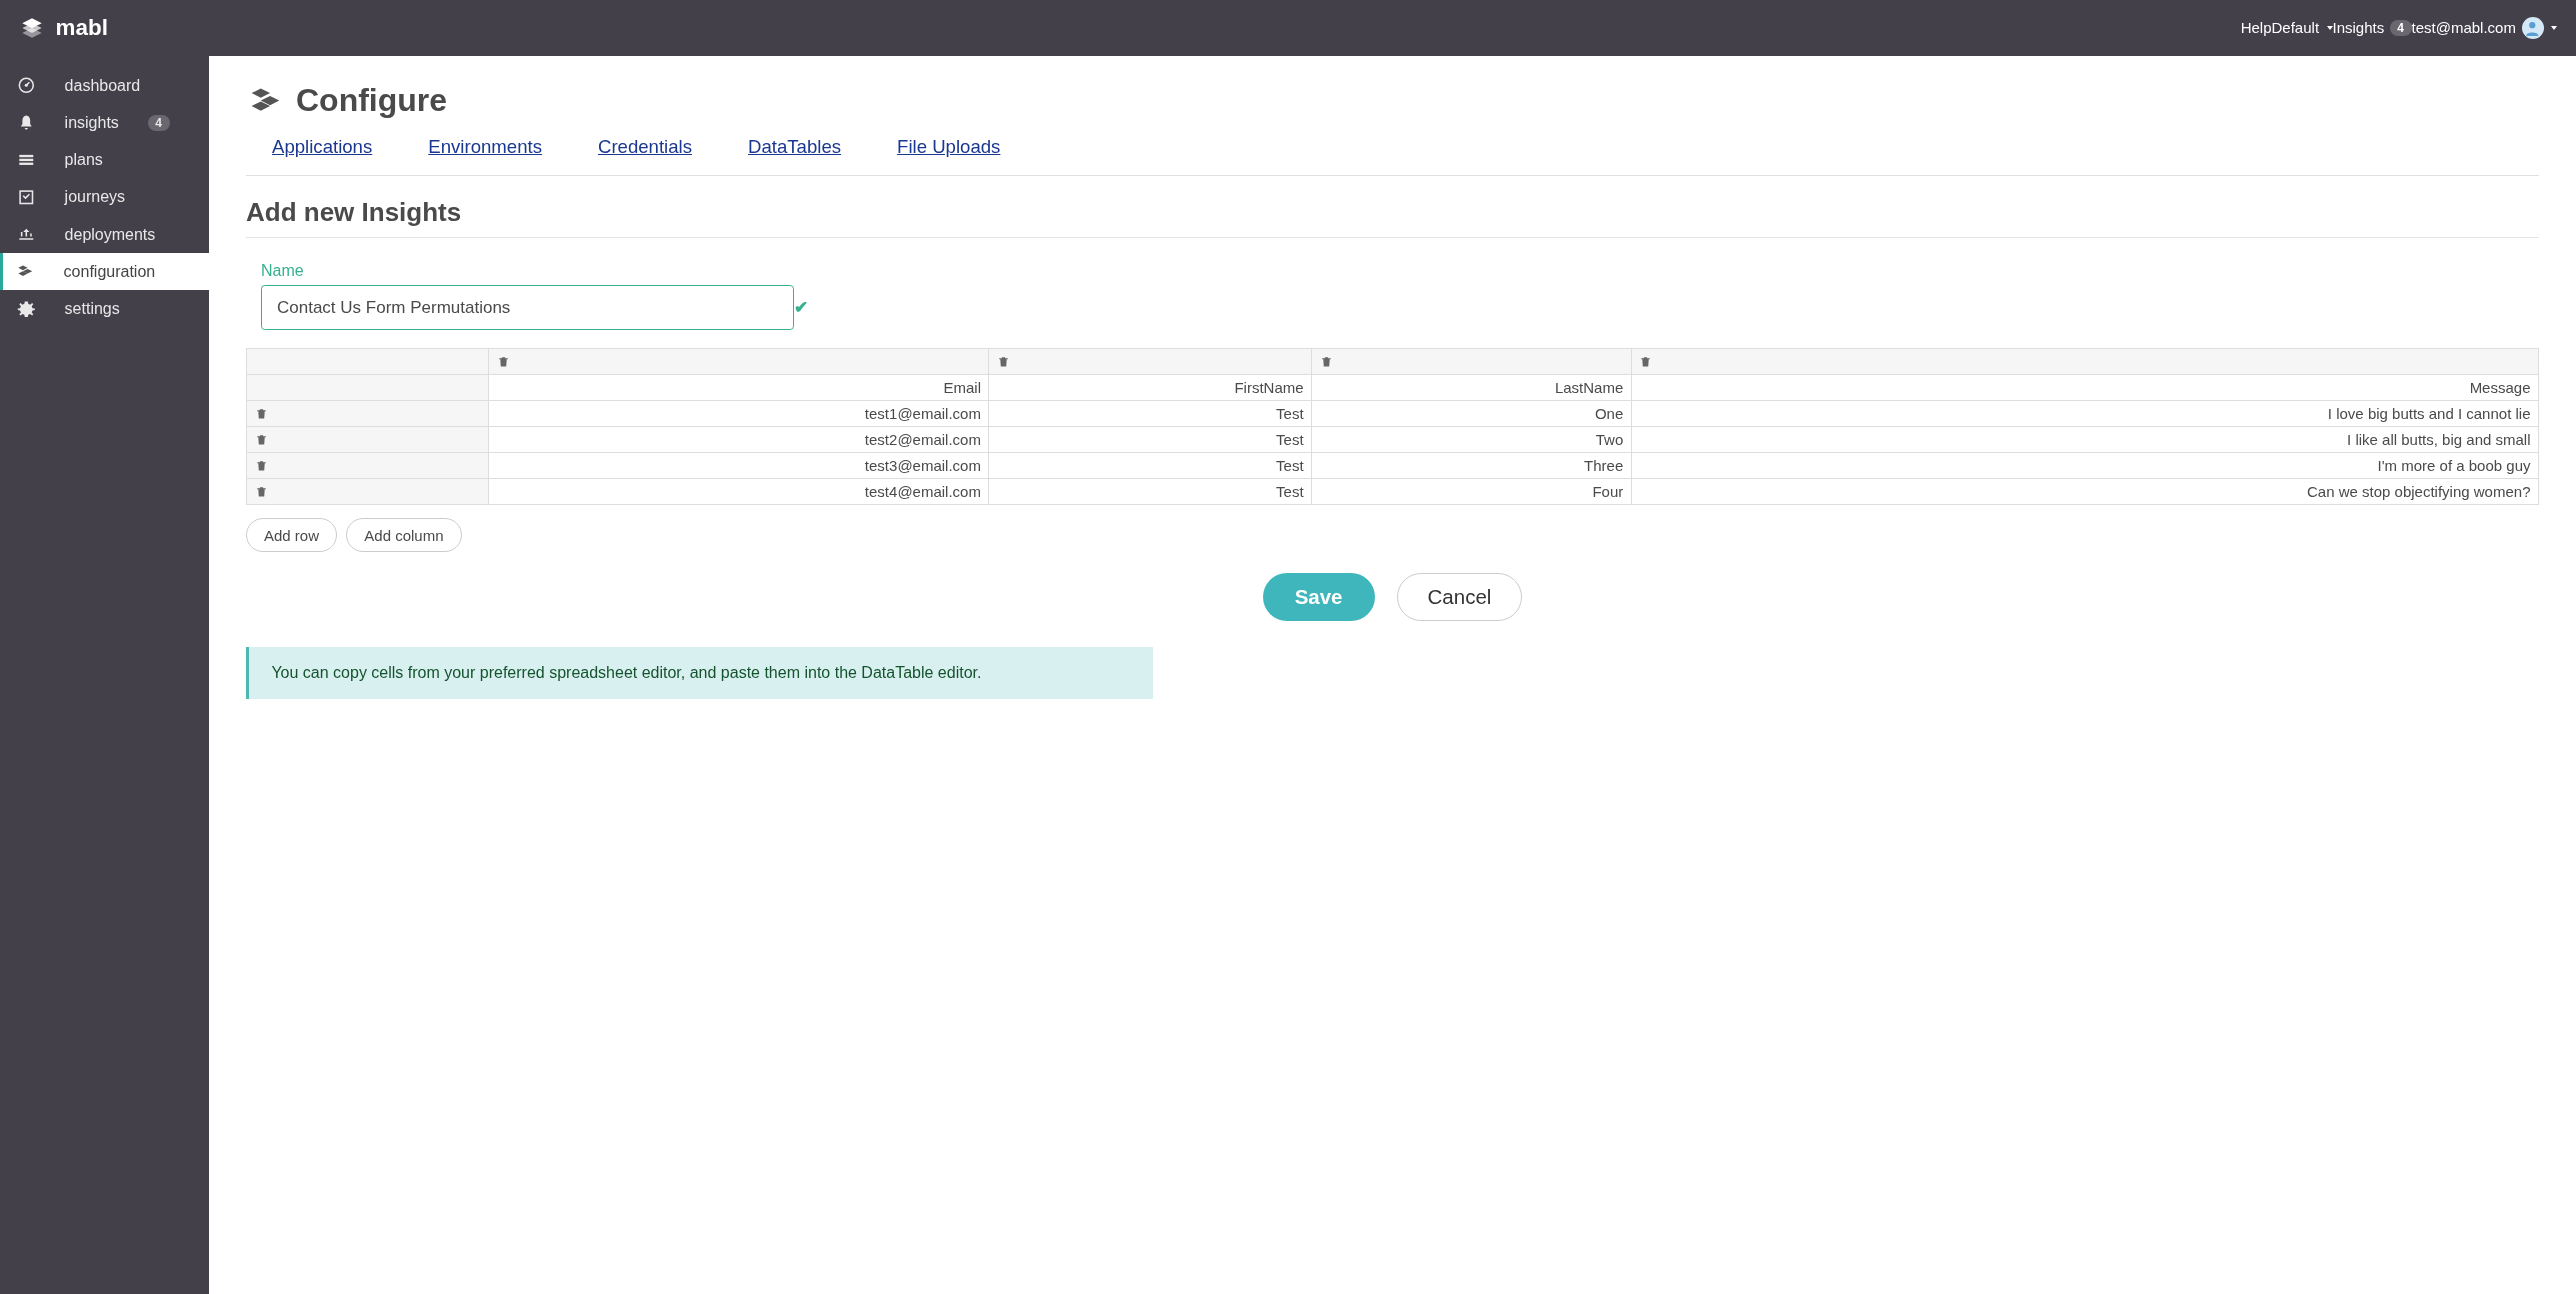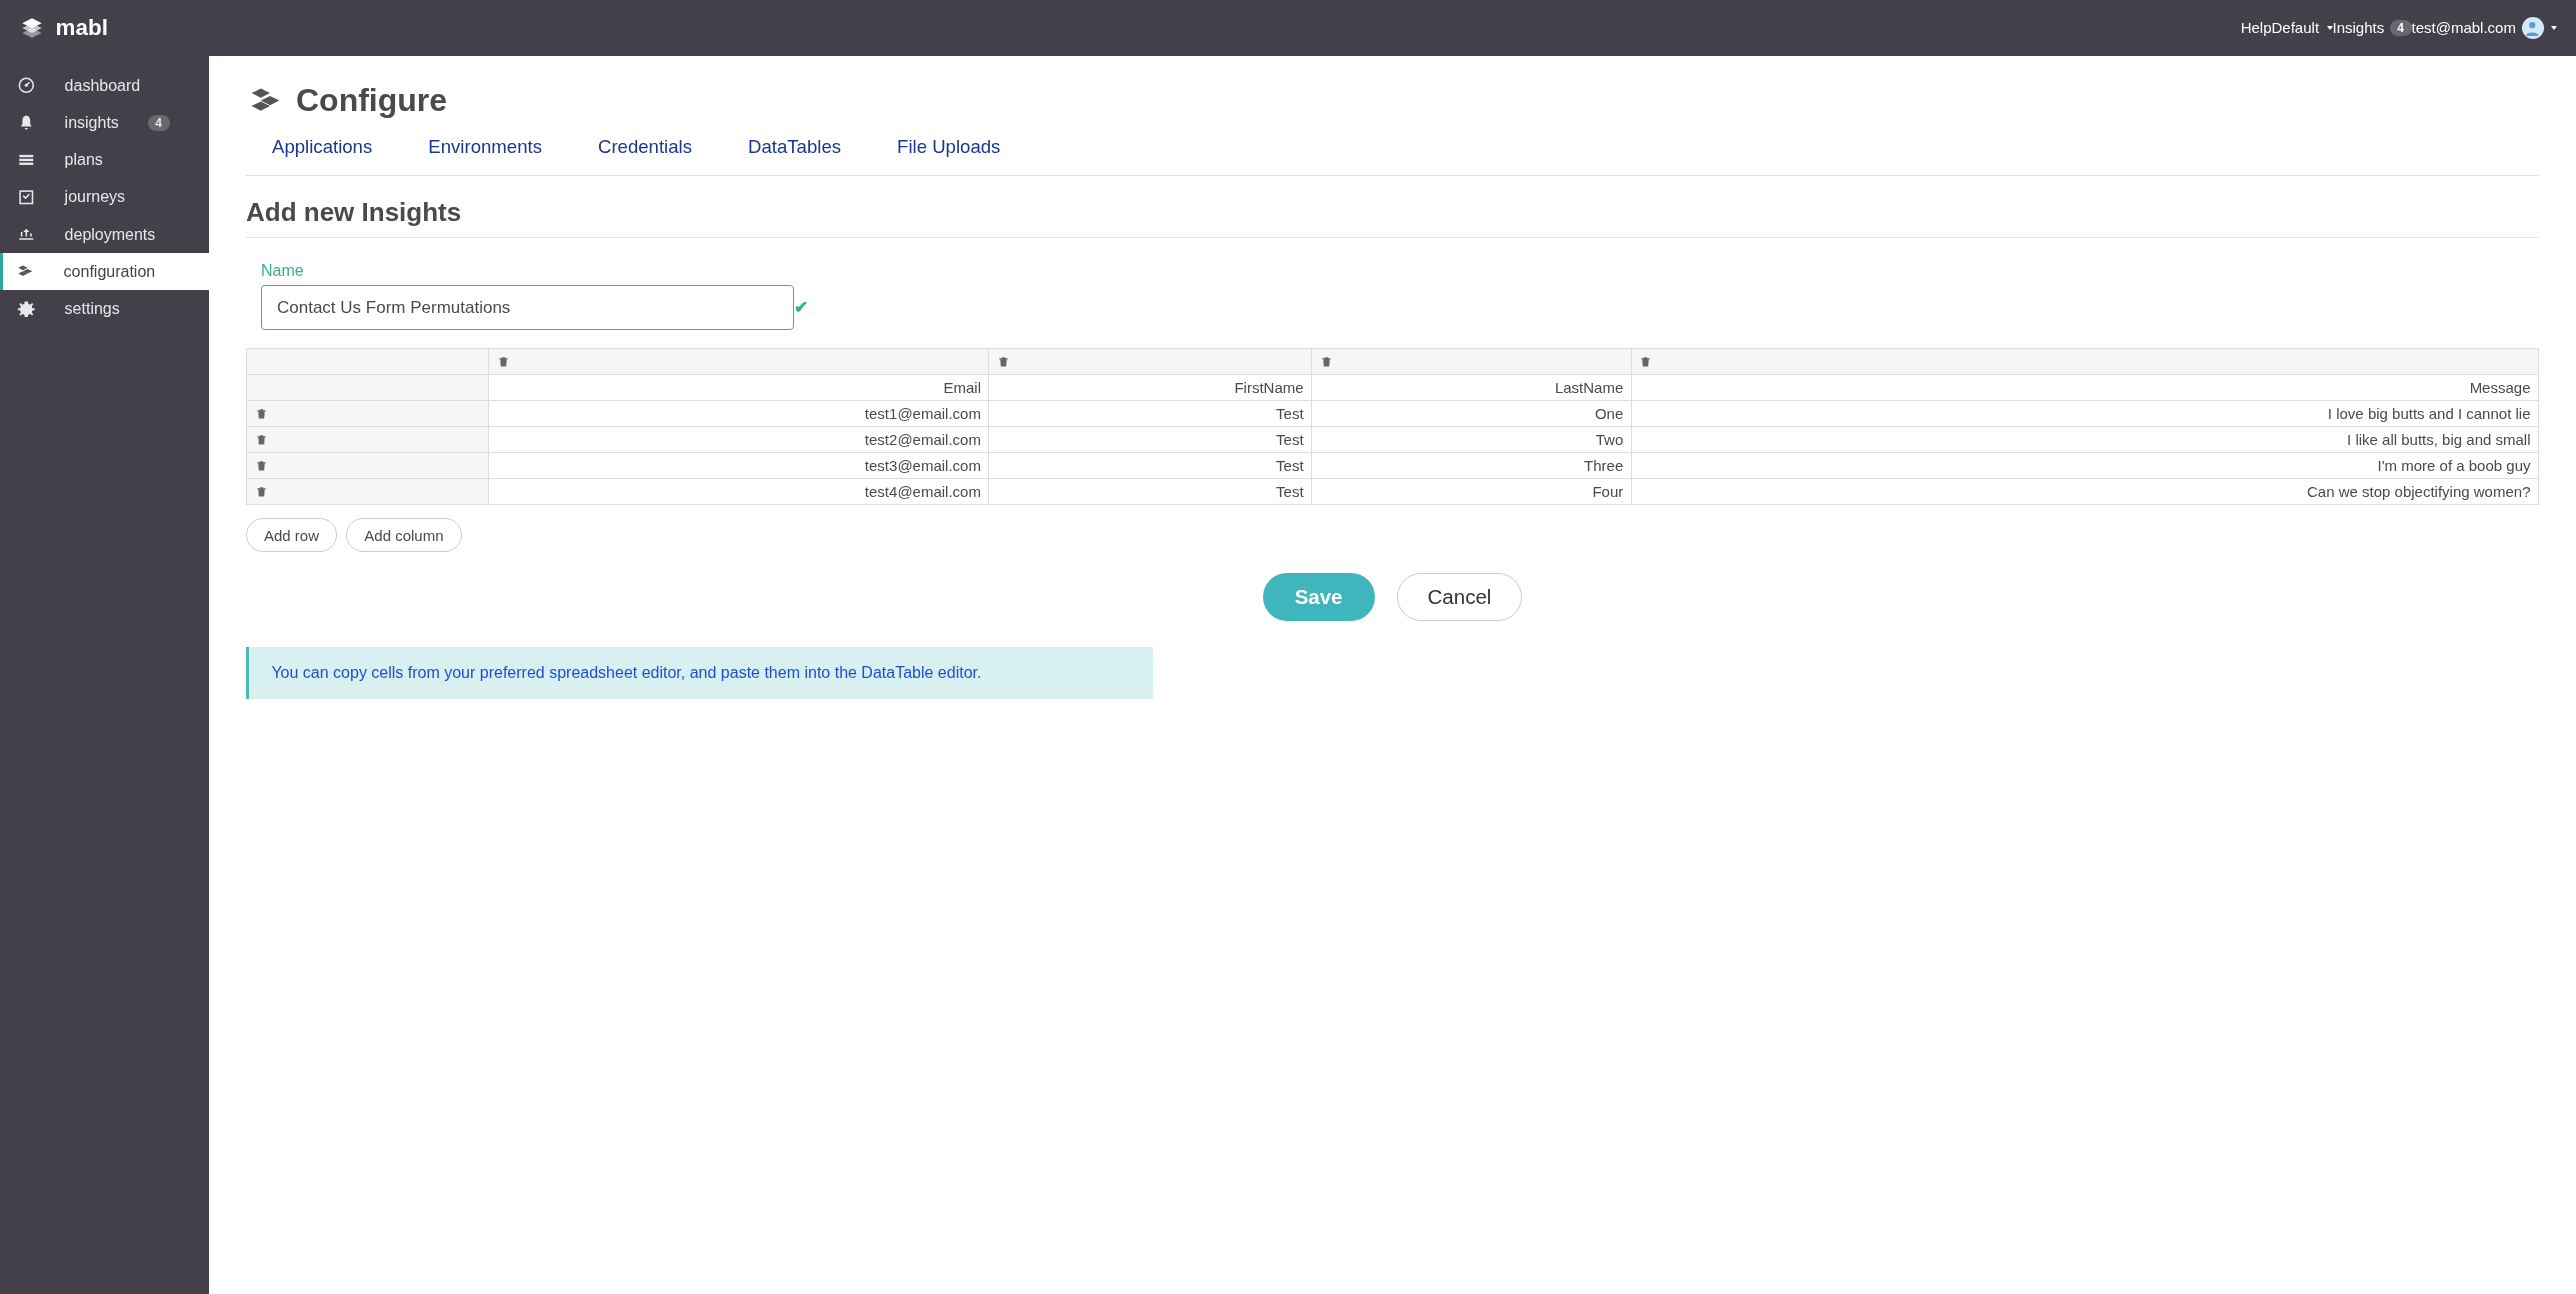--- a/index.html
+++ b/index.html
@@ -20,21 +20,21 @@
   .sidebar-item.active { background: #fff; color: #444; border-left: 3.7px solid #2aa89a; padding-left: 13px; }
   .sidebar-icon { width: 18.6px; display: inline-flex; justify-content: center; }
   .sidebar-item .badge { background: #6a676f; }
 
   .main { flex: 1; padding: 26px 37px; }
   .page-title-wrap { display: flex; align-items: center; gap: 13px; margin-bottom: 17px; }
   .page-title { font-size: 32px; font-weight: 700; color: #4a4a4a; }
   .page-icon { width: 37px; height: 37px; }
 
   .tabs { display: flex; gap: 56px; border-bottom: 0.9px solid #e0e0e0; padding: 0 26px 17px; margin-bottom: 20.5px; }
-  .tab { color: #1a3791; font-size: 18.6px; cursor: pointer; }
+  .tab { color: #1a3791; font-size: 18.6px; cursor: pointer; text-decoration: underline; }
   
   .section-title { font-size: 26px; font-weight: 600; color: #4a4a4a; margin-bottom: 9.3px; }
   .divider { border: none; border-top: 0.9px solid #e5e5e5; margin-bottom: 24px; }
 
   .field-label { color: #36b08f; font-size: 16px; font-weight: 500; margin-left: 15px; margin-bottom: 5.6px; }
   .name-row { display: flex; align-items: center; gap: 0; margin-left: 15px; margin-bottom: 18.6px; }
   .name-input { width: 533px; padding: 11.2px 15px; font-size: 17px; border: 0.9px solid #36b08f; border-radius: 3.7px; color: #4a4a4a; outline: none; }
   .check-icon { color: #36b08f; font-size: 17px; font-weight: bold; }
 
   table.datatable { width: 100%; border-collapse: collapse; font-size: 15px; color: #4a4a4a; }
@@ -43,21 +43,21 @@
   table.datatable .rowhead { background: #f6f6f6; text-align: center; width: 242px; }
   .trash-icon { cursor: pointer; color: #666; }
 
   .table-actions { margin-top: 13px; display: flex; gap: 9.3px; }
   .pill-btn { border: 0.9px solid #ccc; background: #fff; border-radius: 18.6px; padding: 7.5px 17px; font-size: 15px; color: #4a4a4a; cursor: pointer; }
 
   .save-row { display: flex; gap: 22px; justify-content: center; margin-top: 20.5px; }
   .save-btn { background: #3eb6bb; color: #fff; border: none; border-radius: 26px; padding: 11.2px 32px; font-size: 20.5px; font-weight: 600; cursor: pointer; }
   .cancel-btn { background: #fff; color: #333; border: 0.9px solid #ccc; border-radius: 26px; padding: 11.2px 30px; font-size: 20.5px; cursor: pointer; }
 
-  .info-box { margin-top: 26px; background: #d9f0f0; border-left: 3.7px solid #4db8b0; padding: 17px 22.4px; font-size: 16px; color: #1d4ed8; max-width: 907px; }
+  .info-box { margin-top: 26px; background: #d9f0f0; border-left: 3.7px solid #4db8b0; padding: 17px 22.4px; font-size: 16px; color: #14532d; max-width: 907px; }
 
   svg { display: block; }
 </style>
 </head>
 <body>
 
 <div class="header">
   <div class="logo">
     <span class="logo-icon">
       <svg viewBox="0 0 32 32" width="26" height="26">

